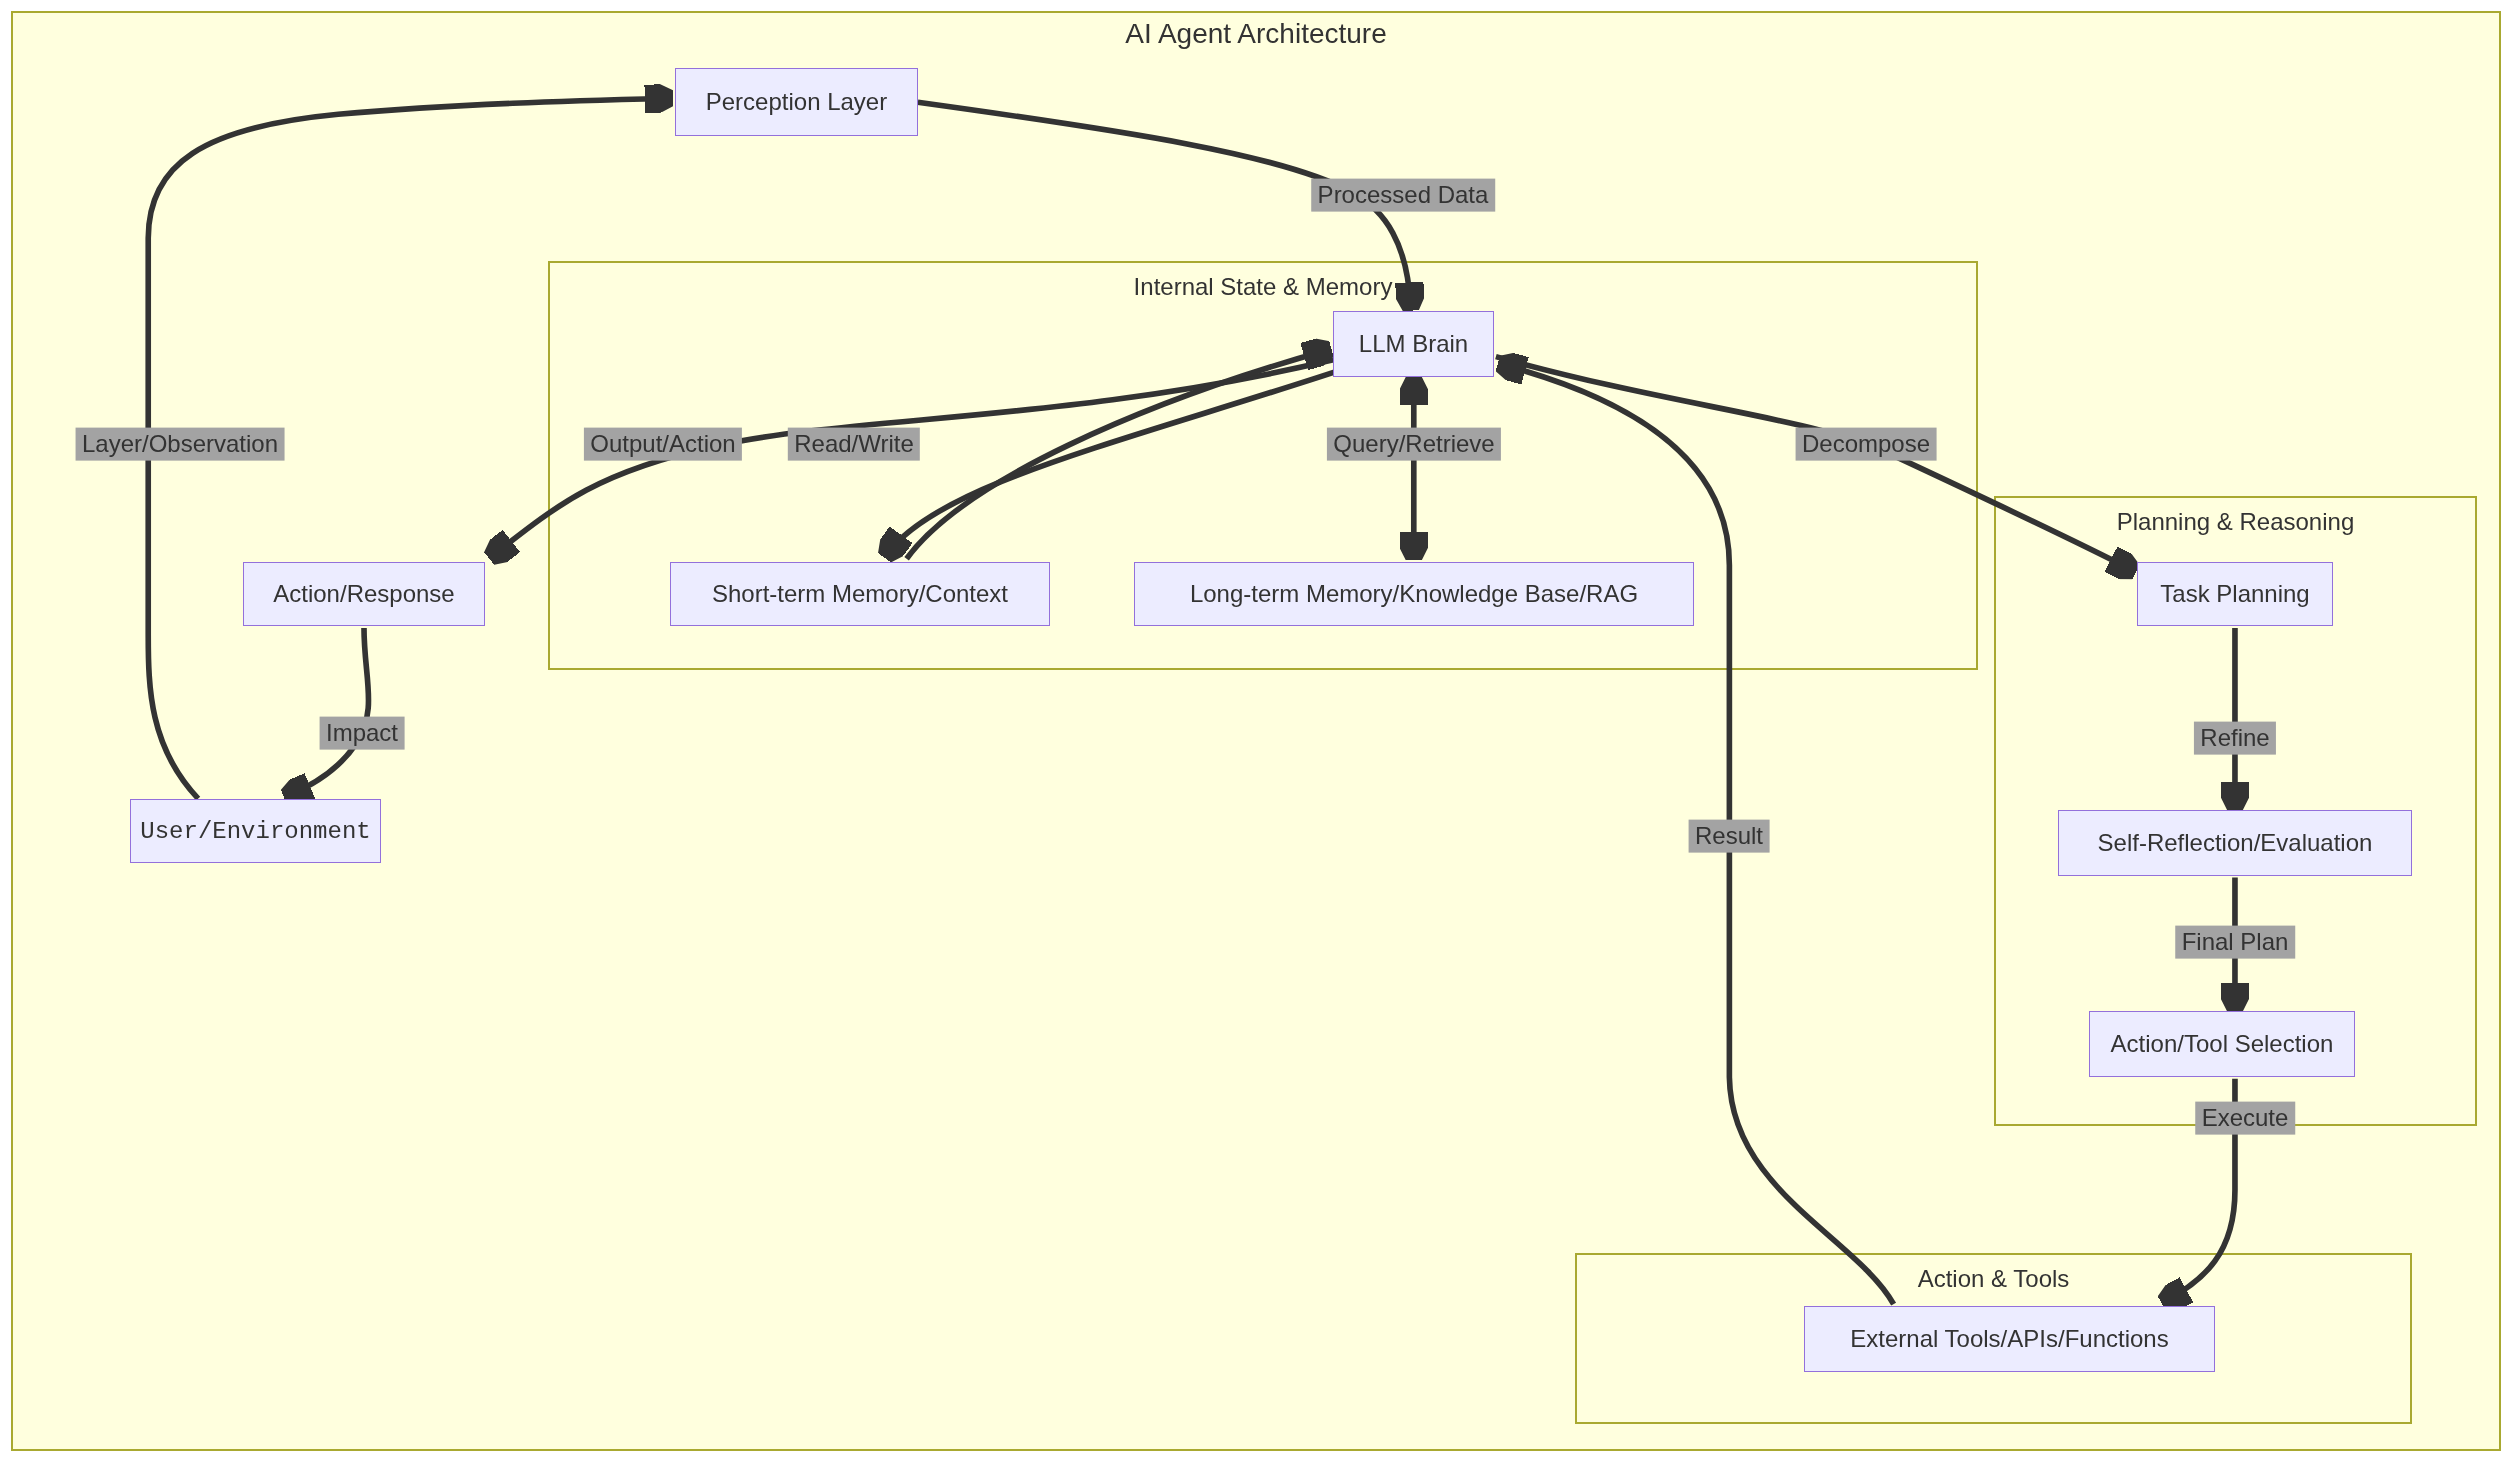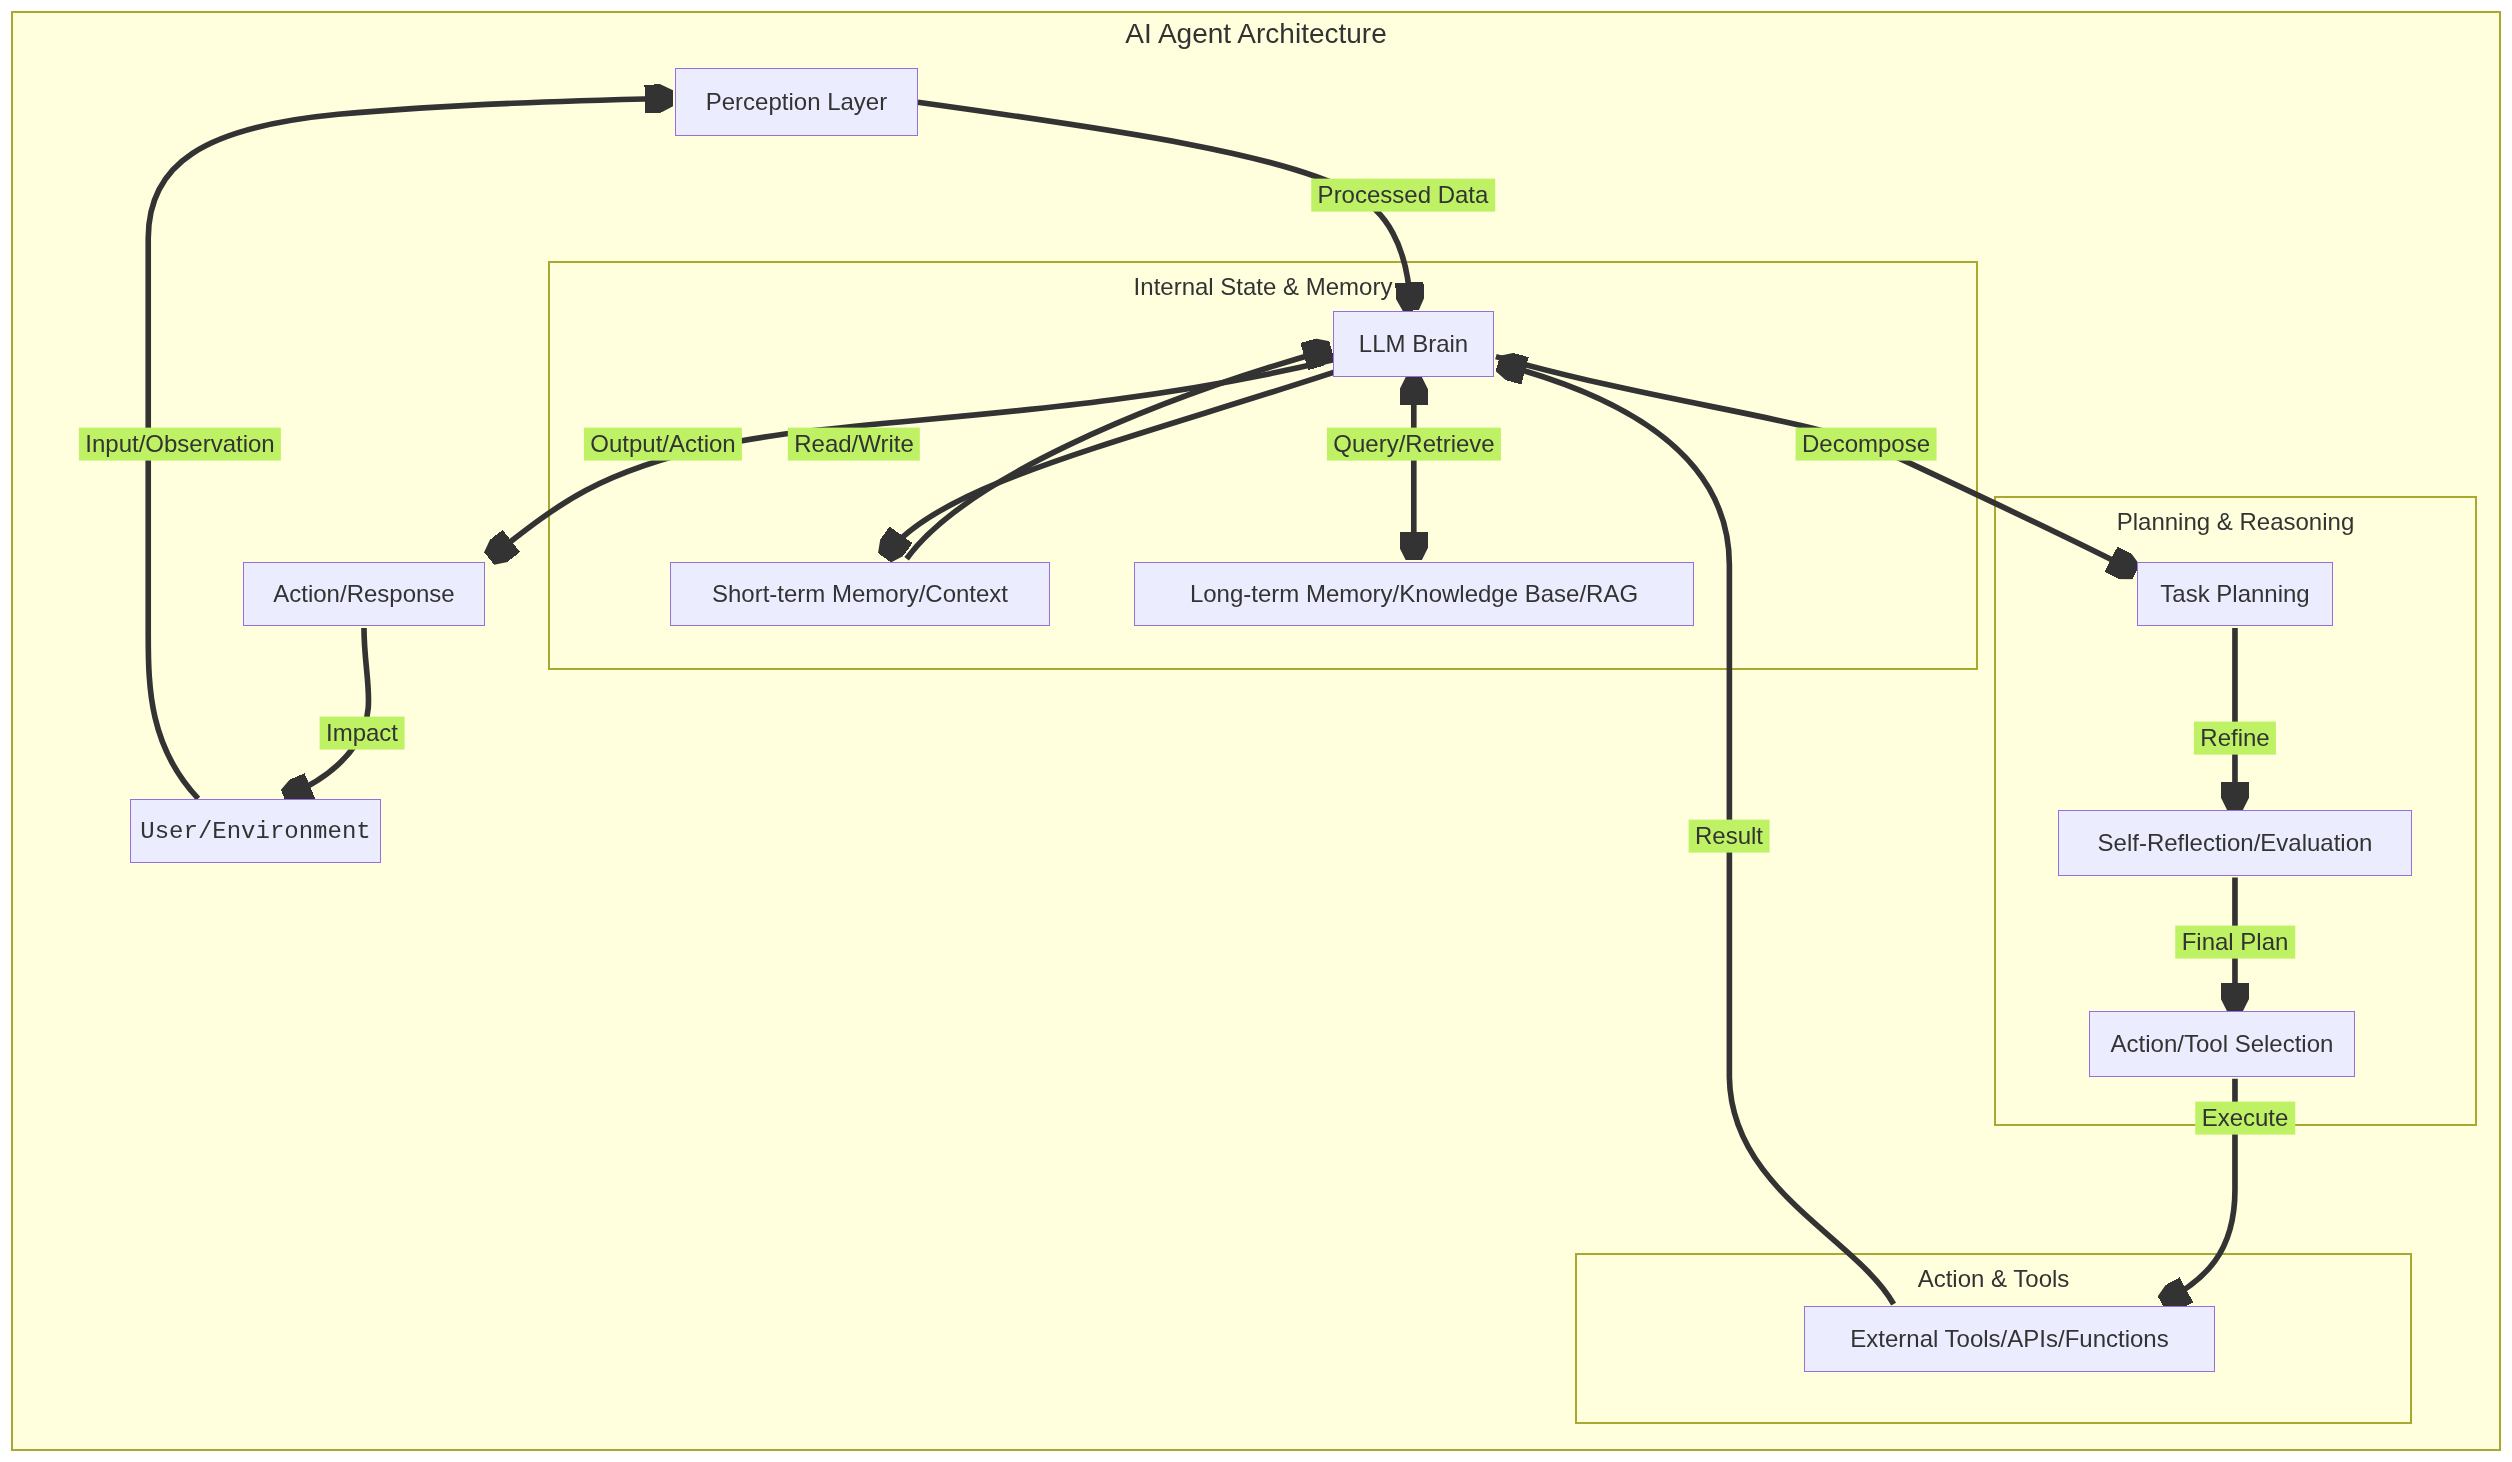--- a/index.html
+++ b/index.html
@@ -33,21 +33,21 @@
     display:flex;
     align-items:center;
     justify-content:center;
     font-size:24px;
     color:#333333;
     z-index:5;
   }
   .edge-label{
     position:absolute;
     transform:translate(-50%,-50%);
-    background:#bef264;
+    background:#a3a3a3;
     padding:2.4px 6.4px;
     font-size:24px;
     color:#333333;
     white-space:nowrap;
     z-index:4;
   }
   #edges{
     position:absolute;
     left:0;top:0;
     z-index:3;
@@ -110,21 +110,21 @@
 
   <path d="M 2776 1090 L 2776 1250" marker-end="url(#arrow)"></path>
 
   <path d="M 2776 1340 L 2776 1478 C 2776 1556 2738 1590 2690 1616" marker-end="url(#arrow)"></path>
 
   <path d="M 2352 1620 C 2306 1538 2150 1478 2148 1338 L 2148 702 C 2148 562 2012 492 1866 453" marker-end="url(#arrow)"></path>
 
   <path d="M 452 780 C 452 842 470 882 442 924 C 418 960 382 978 358 988" marker-end="url(#arrow)"></path>
 </svg>
 
-<div class="edge-label" style="left:180px;top:444px;">Input/Observation</div>
+<div class="edge-label" style="left:180px;top:444px;">Layer/Observation</div>
 <div class="edge-label" style="left:1403px;top:195px;">Processed Data</div>
 <div class="edge-label" style="left:663px;top:444px;">Output/Action</div>
 <div class="edge-label" style="left:854px;top:444px;">Read/Write</div>
 <div class="edge-label" style="left:1414px;top:444px;">Query/Retrieve</div>
 <div class="edge-label" style="left:1866px;top:444px;">Decompose</div>
 <div class="edge-label" style="left:2235px;top:738px;text-align:right;">Refine</div>
 <div class="edge-label" style="left:2235px;top:942px;">Final Plan</div>
 <div class="edge-label" style="left:2245px;top:1118px;">Execute</div>
 <div class="edge-label" style="left:1729px;top:836px;">Result</div>
 <div class="edge-label" style="left:362px;top:733px;">Impact</div>

